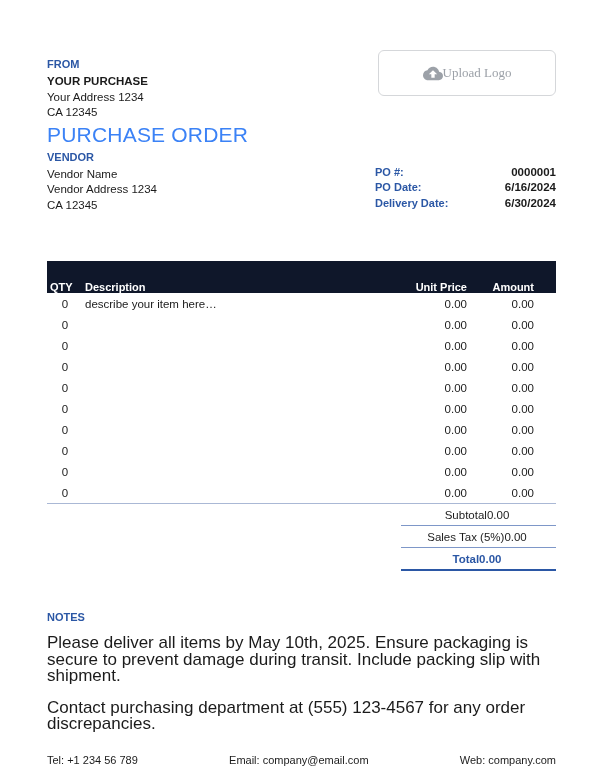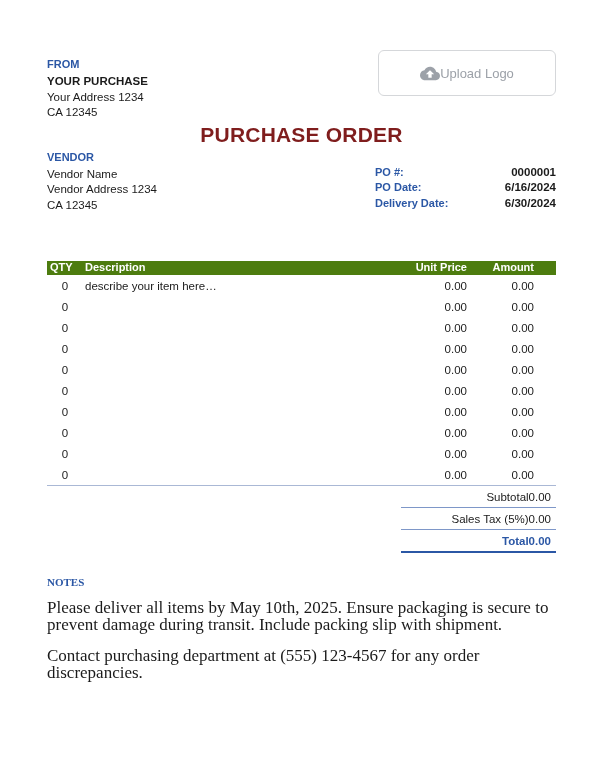--- a/index.html
+++ b/index.html
@@ -19,72 +19,72 @@
   .sec-label { color:#2B57A5; font-weight:bold; font-size:11px; line-height:13px; margin-bottom:3px; }
   .line { font-size:11.5px; line-height:15.5px; }
   .bold { font-weight:bold; }
   .from-block { margin-top:8px; }
 
   .upload-btn {
     width:178px; height:46px;
     border:1px solid #d5d7da; border-radius:6px;
     background:#ffffff;
     display:flex; align-items:center; justify-content:center; 
-    color:#9ca1a8; font-size:13px; font-family:Liberation Sans, sans-serif;
+    color:#9ca1a8; font-size:13px; font-family:Liberation Serif, serif;
     cursor:pointer; padding:0;
   }
   .cloud { display:inline-flex; }
 
   
   .title {
     margin-top:2px;
-    text-align:center;
-    color:#7f1d1d;
+    text-align:left;
+    color:#3b82f6;
     font-size:21px; line-height:23px;
-    font-weight:bold;
+    font-weight:normal;
     letter-spacing:0.2px;
   }
 
   
   .row2 { display:flex; justify-content:space-between; align-items:flex-start; margin-top:5px; }
   .po-details { width:181px; margin-top:15px; }
   .po-row { display:flex; justify-content:space-between; align-items:baseline; height:15.5px; }
   .po-row .sec-label { margin-bottom:0; font-size:11px; }
   .po-val { font-weight:bold; font-size:11.5px; }
 
   
   .po-table { margin-top:48px; }
   .t-head {
-    display:flex; align-items:flex-start;
-    background:#4d7c0f; color:#ffffff;
-    font-weight:bold; font-size:11px; height:14px;
+    display:flex; align-items:flex-end;
+    background:#0f172a; color:#ffffff;
+    font-weight:bold; font-size:11px; height:32px;
   }
   .c-qty    { width:36px; box-sizing:border-box; }
   .h-qty    { padding-left:3px; }
   .c-desc   { flex:1; padding-left:2px; box-sizing:border-box; }
   .c-price  { width:90px; text-align:right; padding-right:4px; box-sizing:border-box; }
   .c-amount { width:85px; text-align:right; padding-right:22px; box-sizing:border-box; }
   .t-row { display:flex; align-items:center; height:21px; font-size:11.5px; }
   .t-row .c-qty { text-align:center; }
 
   
   .totals-wrap { border-top:1px solid #AAB8D5; }
   .totals { margin-left:326px; width:183px; }
   .total-row {
-    display:flex; justify-content:flex-end; align-items:center;
+    display:flex; justify-content:center; align-items:center;
     height:21px; font-size:11.5px;
     border-bottom:1px solid #7E97C8;
     padding-left:2px;
     margin-left:28px;
   }
   .total-row .tv { padding-right:5px; }
   .total-row.grand { color:#2B57A5; font-weight:bold; border-bottom:2.5px solid #2B57A5; }
 
   
-  .notes { margin-top:23px;font-family:Liberation Serif, serif; }
+  .notes { margin-top:40px; }
   .notes p { margin:11px 0 0 0; font-size:17px; line-height:16.5px; width:502px; }
   .notes p + p { margin-top:15px; }
 
   
   .footer {
     position:absolute; left:47px; right:44px; bottom:16px;
     display:flex; justify-content:space-between;
     font-size:11px;
   }
 </style>
@@ -236,13 +236,18 @@
       </div>
     </div>
 
     <div class="notes">
       <div class="sec-label">NOTES</div>
       <p>Please deliver all items by May 10th, 2025. Ensure packaging is secure to prevent damage during transit. Include packing slip with shipment.</p>
       <p>Contact purchasing department at (555) 123-4567 for any order discrepancies.</p>
     </div>
   </div>
 
+  <div class="footer">
+    <span>Tel: +1 234 56 789</span>
+    <span>Email: company@email.com</span>
+    <span>Web: company.com</span>
+  </div>
 </div>
 
 </body></html>

